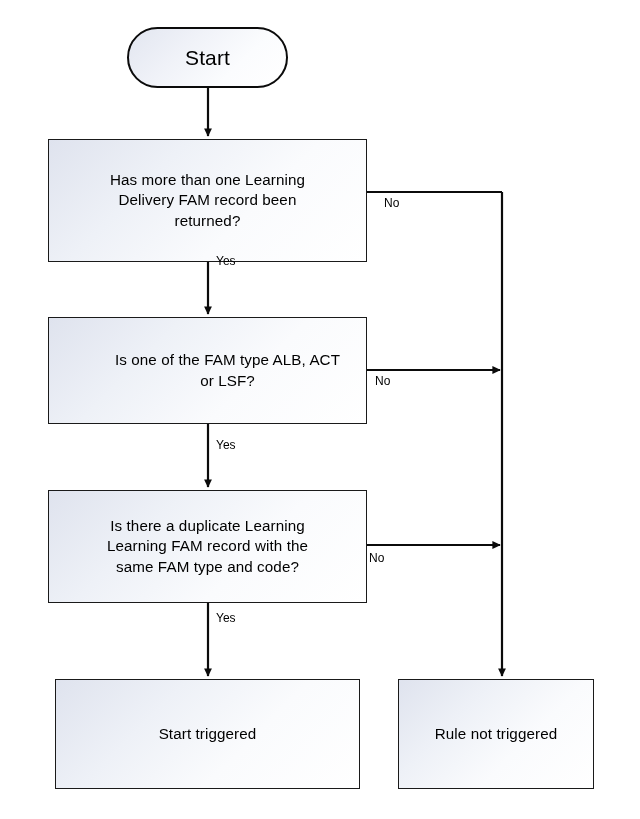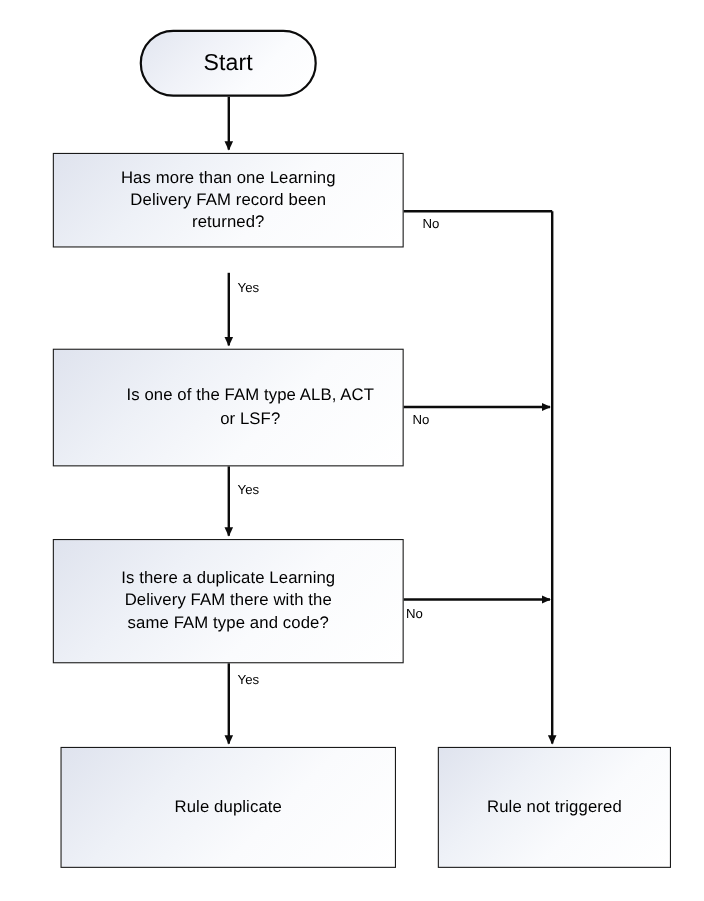--- a/index.html
+++ b/index.html
@@ -93,42 +93,42 @@
 
     <path d="M 367 545 L 500 545" stroke="#0b0b0b" stroke-width="2.2" fill="none" marker-end="url(#arrowhead)"></path>
 
     <path d="M 502 192 L 502 676" stroke="#0b0b0b" stroke-width="2.2" fill="none" marker-end="url(#arrowhead)"></path>
   </svg>
 
   <div class="node terminator" style="left:127px; top:27px; width:161px; height:61px;">
     <span class="node-label">Start</span>
   </div>
 
-  <div class="node process" style="left:48px; top:139px; width:319px; height:86px;">
+  <div class="node process" style="left:48px; top:139px; width:319px; height:123px;">
     <span class="node-label">Has more than one Learning
 Delivery FAM record been
 returned?</span>
   </div>
 
   <div class="node process" style="left:48px; top:317px; width:319px; height:107px;padding-left:40px;">
     <span class="node-label">Is one of the FAM type ALB, ACT
 or LSF?</span>
   </div>
 
   <div class="node process" style="left:48px; top:490px; width:319px; height:113px;">
     <span class="node-label">Is there a duplicate Learning
-Delivery FAM there with the
+Learning FAM record with the
 same FAM type and code?</span>
   </div>
 
   <div class="node process" style="left:55px; top:679px; width:305px; height:110px;">
-    <span class="node-label">Rule duplicate</span>
+    <span class="node-label">Start triggered</span>
   </div>
 
-  <div class="node process" style="left:398px; top:679px; width:212px; height:110px;">
+  <div class="node process" style="left:398px; top:679px; width:196px; height:110px;">
     <span class="node-label">Rule not triggered</span>
   </div>
 
   <div class="edge-label" style="left:384px; top:197px;">No</div>
 
   <div class="edge-label" style="left:216px; top:255px;">Yes</div>
 
   <div class="edge-label" style="left:375px; top:375px;">No</div>
 
   <div class="edge-label" style="left:216px; top:439px;">Yes</div>

